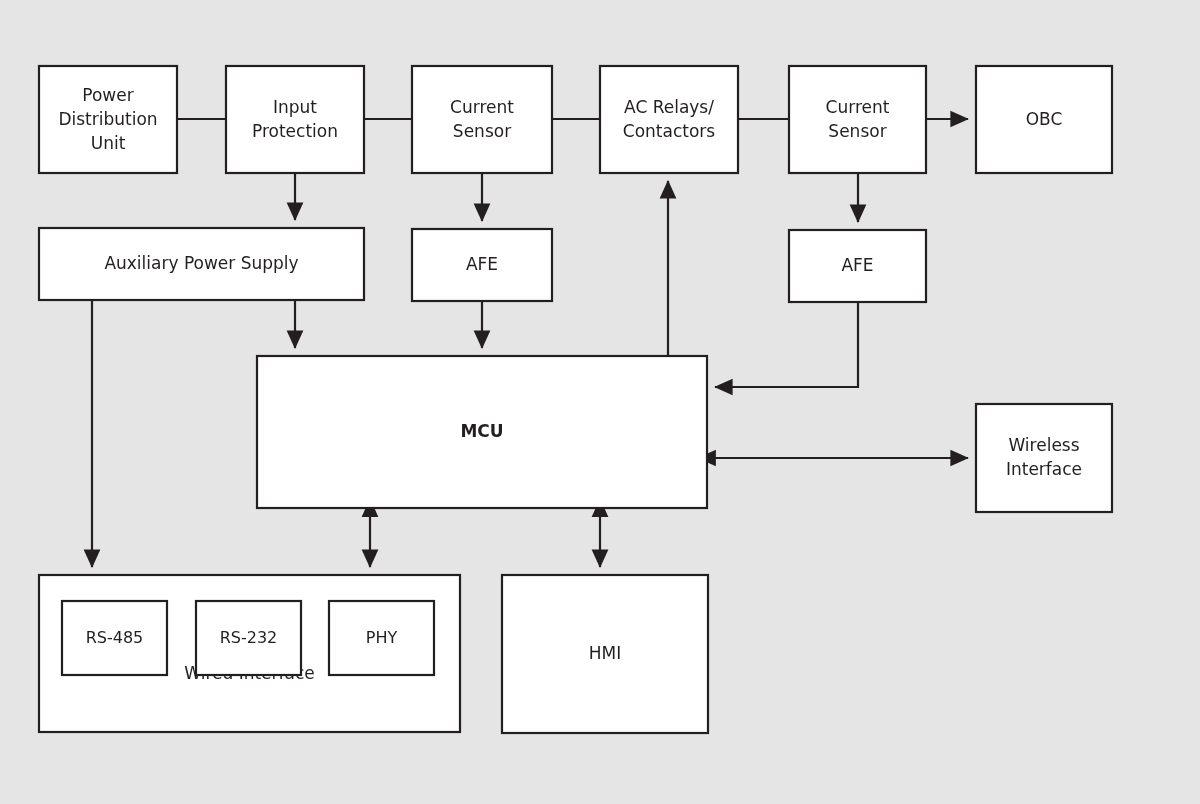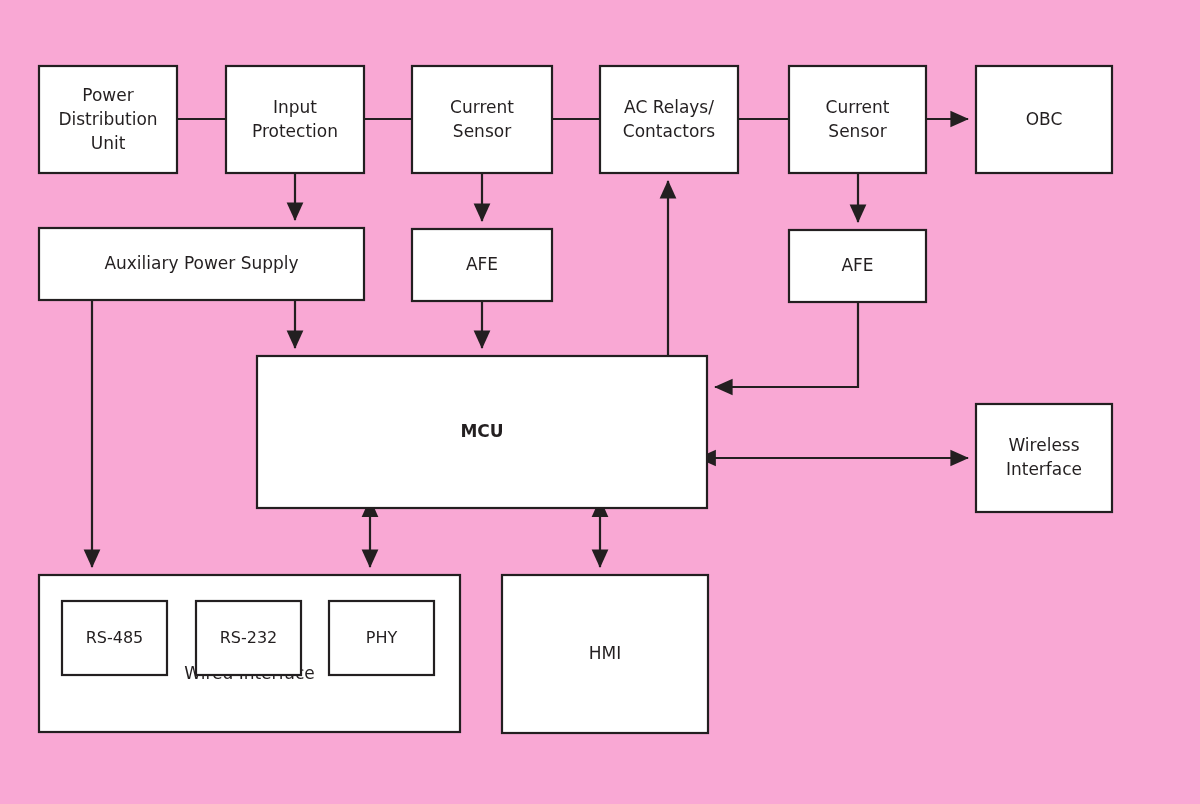--- a/index.html
+++ b/index.html
@@ -10,21 +10,21 @@
   body {
     width: 1200px;
     height: 804px;
     font-family: "DejaVu Sans", "Liberation Sans", sans-serif;
     overflow: hidden;
   }
   #diagram-root {
     position: relative;
     width: 1200px;
     height: 804px;
-    background: #f9a8d4;
+    background: #e5e5e5;
   }
   svg#diagram-svg {
     position: absolute;
     left: 0;
     top: 0;
     width: 1200px;
     height: 804px;
     display: block;
   }
   .node-rect {

